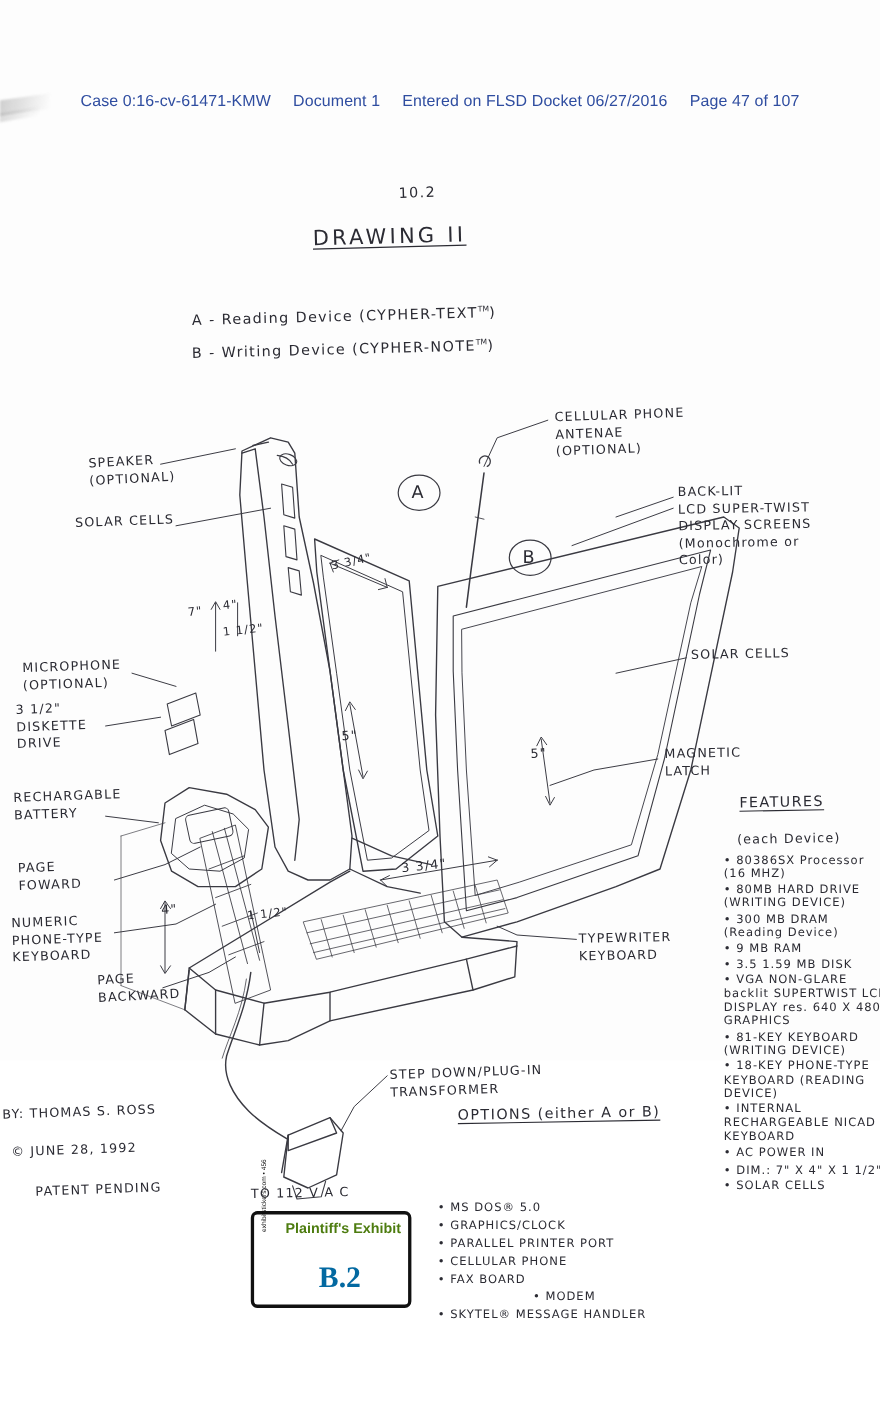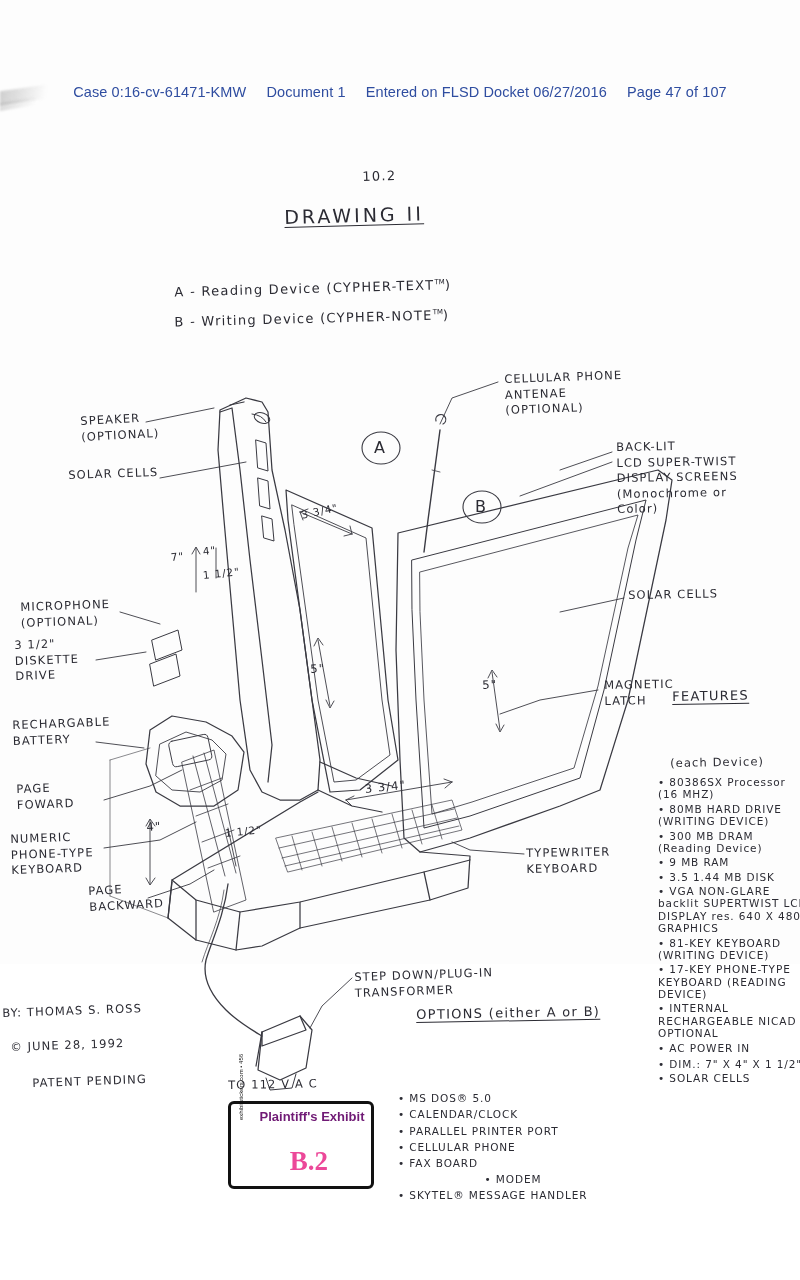--- a/index.html
+++ b/index.html
@@ -97,32 +97,32 @@
     box-shadow: 0 0 0 1px #fff;
   }
   .exhibit .ex-title {
     position: absolute;
     left: 26px; top: 6px;
     width: 110px;
     text-align: center;
     font-family: "Liberation Sans", sans-serif;
     font-weight: bold;
     font-size: 13px;
-    color: #701a75;
+    color: #4d7c0f;
     line-height: 1.15;
   }
   .exhibit .ex-num {
     position: absolute;
     left: 26px; top: 42px;
     width: 104px;
     text-align: center;
     font-family: "Liberation Serif", serif;
     font-weight: bold;
     font-size: 27px;
-    color: #ec4899;
+    color: #0369a1;
   }
   .exhibit .ex-side {
     position: absolute;
     left: 7px; top: 16px;
     font-family: "Liberation Sans", sans-serif;
     font-size: 6px;
     color: #111;
     transform: rotate(-90deg);
     transform-origin: left top;
     white-space: nowrap;
@@ -351,69 +351,69 @@
   <div class="hw xs" style="left:300px; top:508px; transform: rotate(-12deg);">3 3/4"</div>
   <div class="hw xs" style="left:170px; top:550px; transform: rotate(-6deg);">7"</div>
   <div class="hw xs" style="left:202px; top:544px; transform: rotate(-6deg);">4"</div>
   <div class="hw xs" style="left:202px; top:568px; transform: rotate(-6deg);">1 1/2"</div>
   <div class="hw sm" style="left:310px; top:662px; transform: rotate(-3deg);">5"</div>
   <div class="hw sm" style="left:482px; top:678px; transform: rotate(-3deg);">5"</div>
   <div class="hw sm" style="left:364px; top:782px; transform: rotate(-6deg);">3 3/4"</div>
   <div class="hw sm" style="left:146px; top:820px; transform: rotate(-4deg);">4"</div>
   <div class="hw xs" style="left:224px; top:826px; transform: rotate(-6deg);">1 1/2"</div>
 
-  <div class="hw md u" style="left:672px; top:688px; transform: rotate(-1deg);">FEATURES</div>
+  <div class="hw md u" style="left:672px; top:722px; transform: rotate(-1deg);">FEATURES</div>
   <div class="hw sm" style="left:670px; top:756px; transform: rotate(-1deg);">(each Device)</div>
 
   <div style="position:absolute; left:658px; top:776px; width:152px;">
     <div class="hw xs bullet" style="position:relative; left:0; top:0; white-space:normal; line-height:1.18; width:152px;">
       <span>• </span><span>80386SX Processor (16 MHZ)</span>
     </div>
     <div class="hw xs bullet" style="position:relative; left:0; top:2px; white-space:normal; line-height:1.18; width:152px;">
       <span>• </span><span>80MB HARD DRIVE (WRITING DEVICE)</span>
     </div>
     <div class="hw xs bullet" style="position:relative; left:0; top:4px; white-space:normal; line-height:1.18; width:152px;">
       <span>• </span><span>300 MB DRAM (Reading Device)</span>
     </div>
     <div class="hw xs bullet" style="position:relative; left:0; top:6px; white-space:normal; line-height:1.18; width:152px;">
       <span>• </span><span>9 MB RAM</span>
     </div>
     <div class="hw xs bullet" style="position:relative; left:0; top:8px; white-space:normal; line-height:1.18; width:152px;">
-      <span>• </span><span>3.5 1.44 MB DISK</span>
+      <span>• </span><span>3.5 1.59 MB DISK</span>
     </div>
     <div class="hw xs bullet" style="position:relative; left:0; top:10px; white-space:normal; line-height:1.18; width:152px;">
       <span>• </span><span>VGA NON-GLARE backlit SUPERTWIST LCD DISPLAY res. 640 X 480 GRAPHICS</span>
     </div>
     <div class="hw xs bullet" style="position:relative; left:0; top:12px; white-space:normal; line-height:1.18; width:152px;">
       <span>• </span><span>81-KEY KEYBOARD (WRITING DEVICE)</span>
     </div>
     <div class="hw xs bullet" style="position:relative; left:0; top:14px; white-space:normal; line-height:1.18; width:152px;">
-      <span>• </span><span>17-KEY PHONE-TYPE KEYBOARD (READING DEVICE)</span>
+      <span>• </span><span>18-KEY PHONE-TYPE KEYBOARD (READING DEVICE)</span>
     </div>
     <div class="hw xs bullet" style="position:relative; left:0; top:16px; white-space:normal; line-height:1.18; width:152px;">
-      <span>• </span><span>INTERNAL RECHARGEABLE NICAD OPTIONAL</span>
+      <span>• </span><span>INTERNAL RECHARGEABLE NICAD KEYBOARD</span>
     </div>
     <div class="hw xs bullet" style="position:relative; left:0; top:18px; white-space:normal; line-height:1.18; width:152px;">
       <span>• </span><span>AC POWER IN</span>
     </div>
     <div class="hw xs bullet" style="position:relative; left:0; top:22px; white-space:normal; line-height:1.18; width:152px;">
       <span>• </span><span>DIM.: 7" X 4" X 1 1/2"</span>
     </div>
     <div class="hw xs bullet" style="position:relative; left:0; top:24px; white-space:normal; line-height:1.18; width:152px;">
       <span>• </span><span>SOLAR CELLS</span>
     </div>
   </div>
 
   <div class="hw md u" style="left:416px; top:1006px; transform: rotate(-1deg);">OPTIONS (either A or B)</div>
   <div style="position:absolute; left:398px; top:1090px; width:230px;">
     <div class="hw xs bullet" style="position:relative; white-space:normal; line-height:1.55;">
       <span>• </span><span>MS DOS® 5.0</span>
     </div>
     <div class="hw xs bullet" style="position:relative; white-space:normal; line-height:1.55;">
-      <span>• </span><span>CALENDAR/CLOCK</span>
+      <span>• </span><span>GRAPHICS/CLOCK</span>
     </div>
     <div class="hw xs bullet" style="position:relative; white-space:normal; line-height:1.55;">
       <span>• </span><span>PARALLEL PRINTER PORT</span>
     </div>
     <div class="hw xs bullet" style="position:relative; white-space:normal; line-height:1.55;">
       <span>• </span><span>CELLULAR PHONE</span>
     </div>
     <div class="hw xs bullet" style="position:relative; white-space:normal; line-height:1.55;">
       <span>• </span><span>FAX BOARD</span>
     </div>

